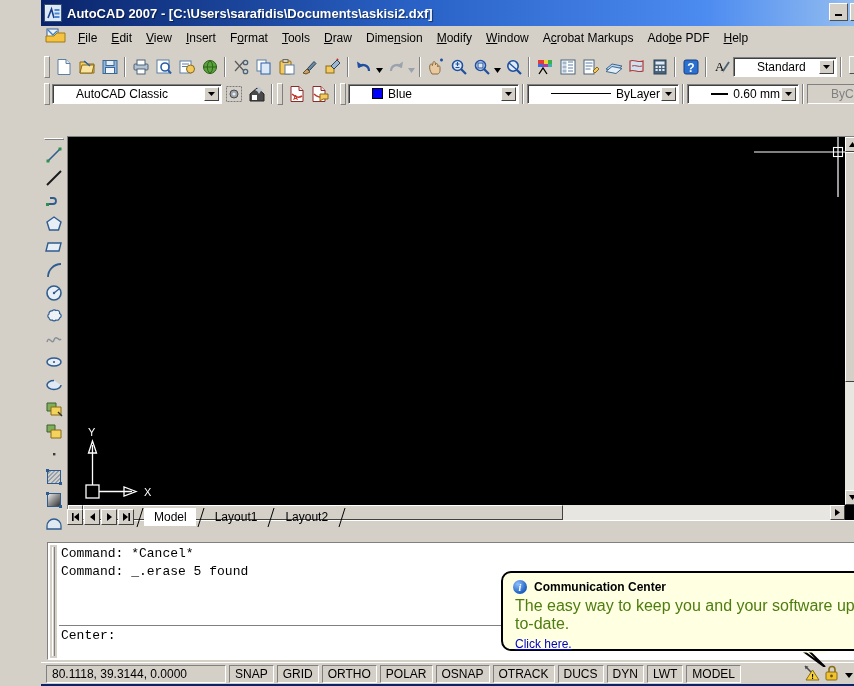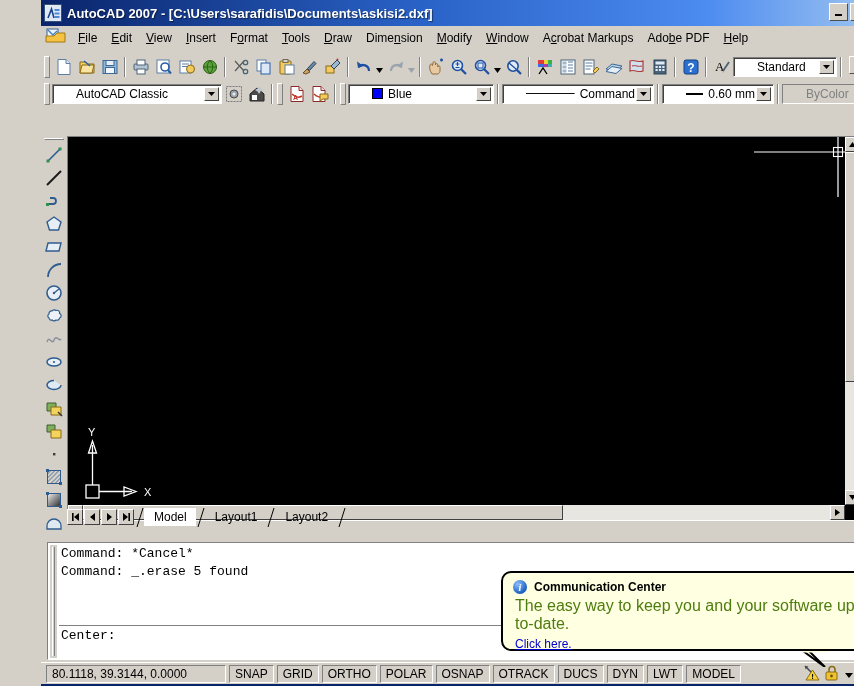--- a/index.html
+++ b/index.html
@@ -607,38 +607,38 @@
     <div class="tbtn">
       <svg width="18" height="18" viewBox="0 0 18 18">
           <path d="M2 1.5 h8 l4 4 v11 h-12 z" fill="#fff" stroke="#8a2a2a"></path>
           <path d="M10 1.5 v4 h4" fill="#f2dada" stroke="#8a2a2a"></path>
           <path d="M3 9 c3 3 7 4 9 2" stroke="#c0392b" stroke-width="1.5" fill="none"></path>
           <path d="M9 9 h8 v5 h-5 l-3 2 z" fill="#f3c960" stroke="#8a6b14"></path>
         </svg>
     </div>
     <div class="tb-sep"></div>
     <div class="tb-grip"></div>
-    <div class="combo" style="width:146px">
+    <div class="combo" style="width:171px">
       <span class="cval">
         <span class="swatch" style="background:#0000ff"></span>
         <span>Blue</span>
       </span>
       <span class="cbtn">
         <svg width="7" height="4" viewBox="0 0 7 4">
             <path d="M0 0 L7 0 L3.5 4 z" fill="#000"></path>
           </svg>
       </span>
     </div>
     <div class="tb-sep"></div>
     <div class="combo" style="width:152px">
       <span class="cval" style="width:132px;justify-content:center;">
         <svg width="62" height="3" viewBox="0 0 62 3">
             <line x1="0" y1="1.5" x2="62" y2="1.5" stroke="#000" stroke-width="1.2"></line>
           </svg>
-        <span>Command</span>
+        <span>ByLayer</span>
       </span>
       <span class="cbtn">
         <svg width="7" height="4" viewBox="0 0 7 4">
             <path d="M0 0 L7 0 L3.5 4 z" fill="#000"></path>
           </svg>
       </span>
     </div>
     <div class="tb-sep"></div>
     <div class="combo" style="width:112px">
       <span class="cval" style="width:92px;justify-content:center;">

